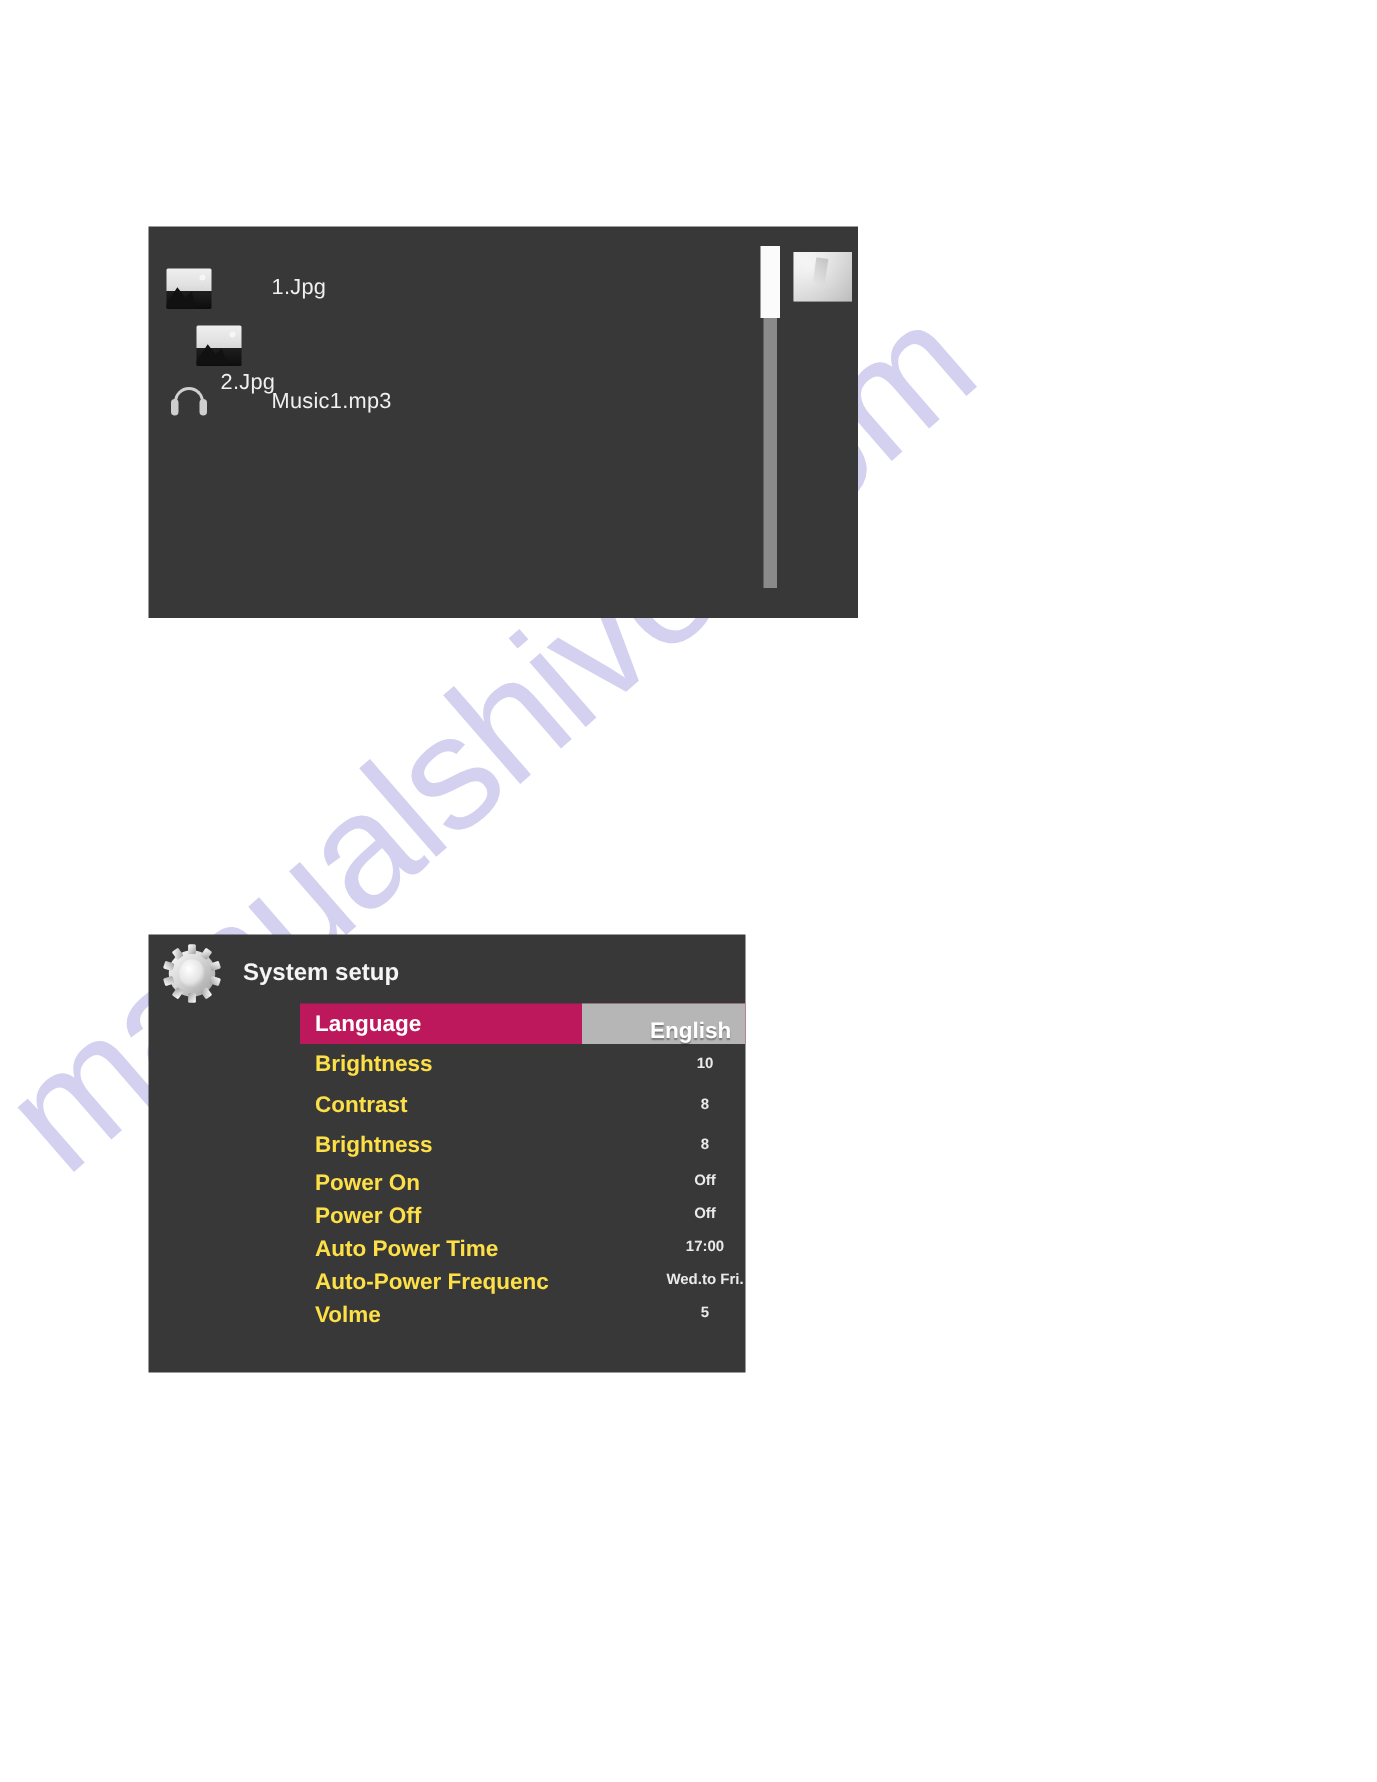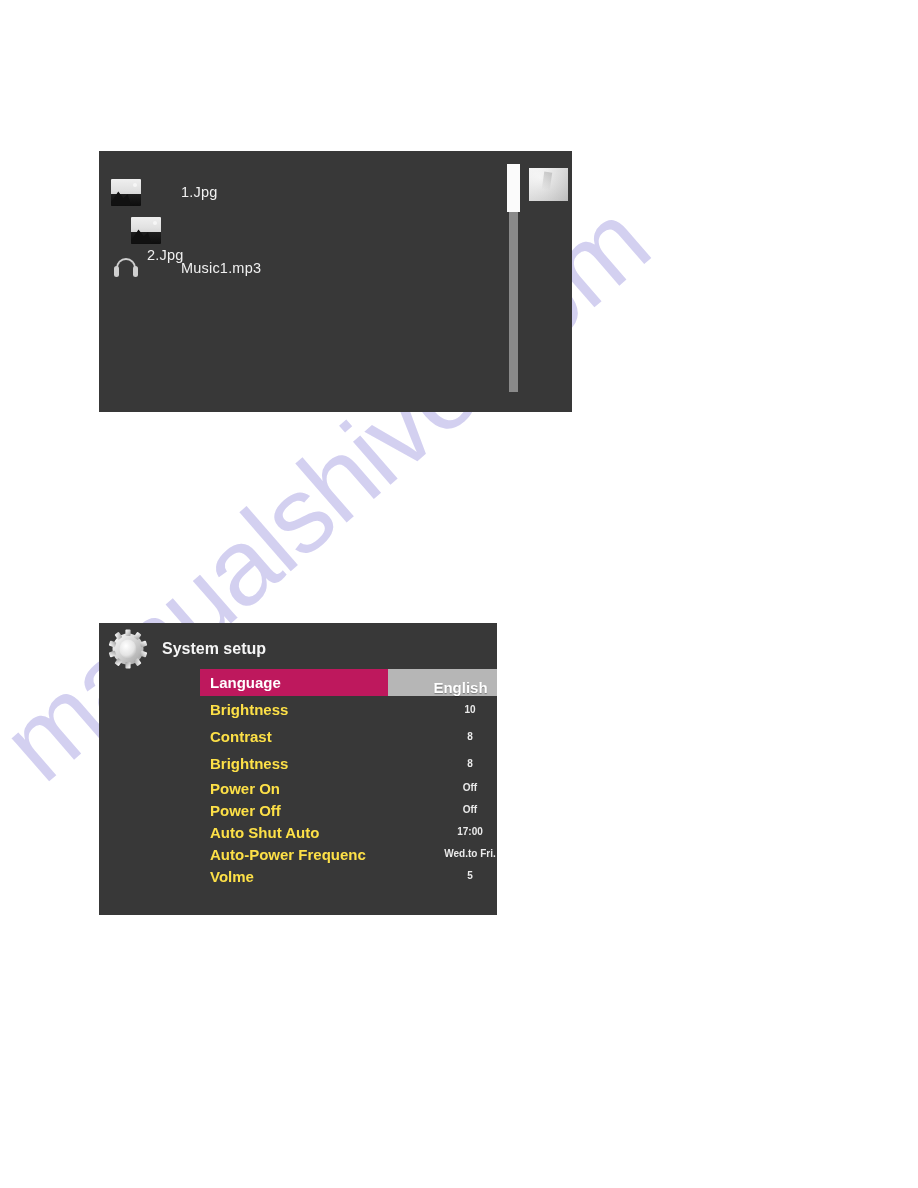--- a/index.html
+++ b/index.html
@@ -458,21 +458,21 @@
       <span class="setup-value">Off</span>
     </div>
 
 
     <div class="setup-row">
       <span class="setup-label">Power Off</span>
       <span class="setup-value">Off</span>
     </div>
 
     <div class="setup-row">
-      <span class="setup-label">Auto Shut Auto</span>
+      <span class="setup-label">Auto Power Time</span>
       <span class="setup-value">17:00</span>
     </div>
 
     <div class="setup-row">
       <span class="setup-label">Auto-Power Frequenc</span>
       <span class="setup-value">Wed.to Fri.</span>
     </div>
 
     <div class="setup-row">
       <span class="setup-label">Volme</span>

